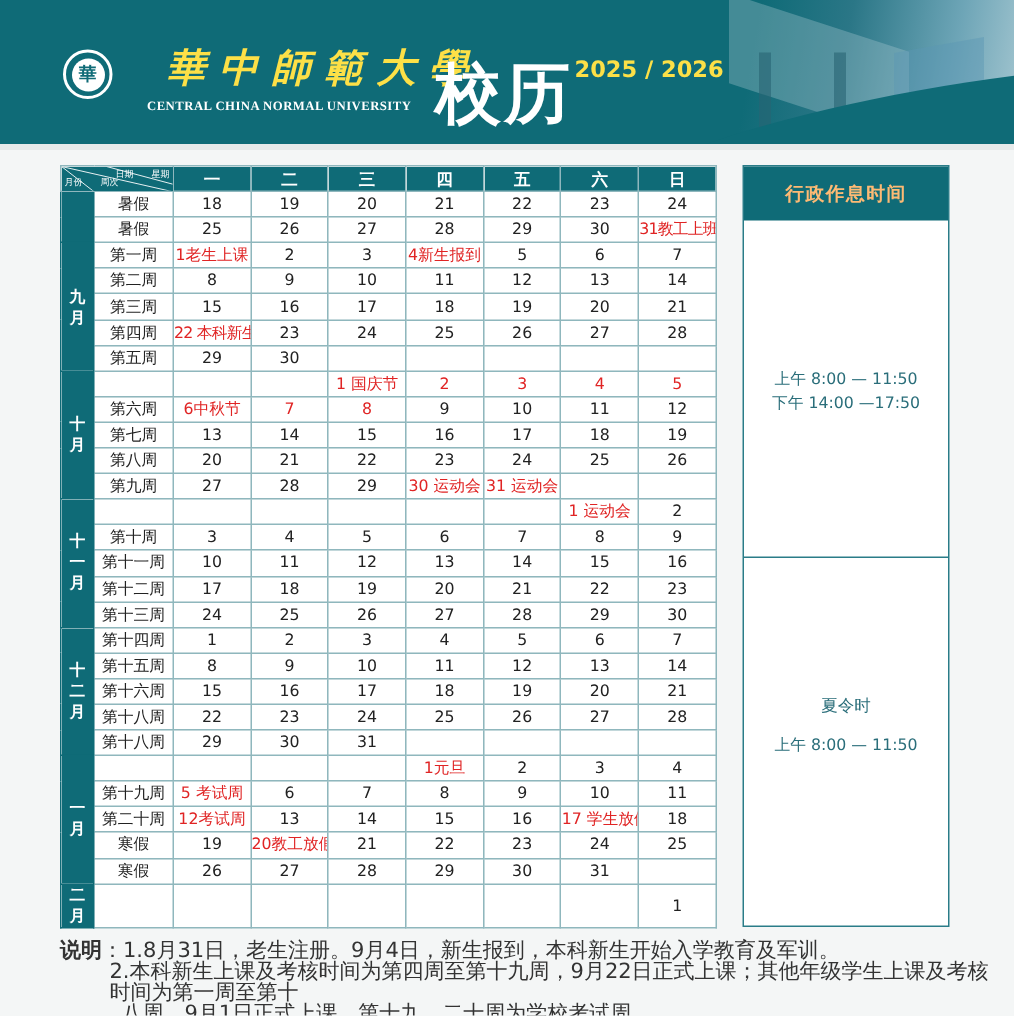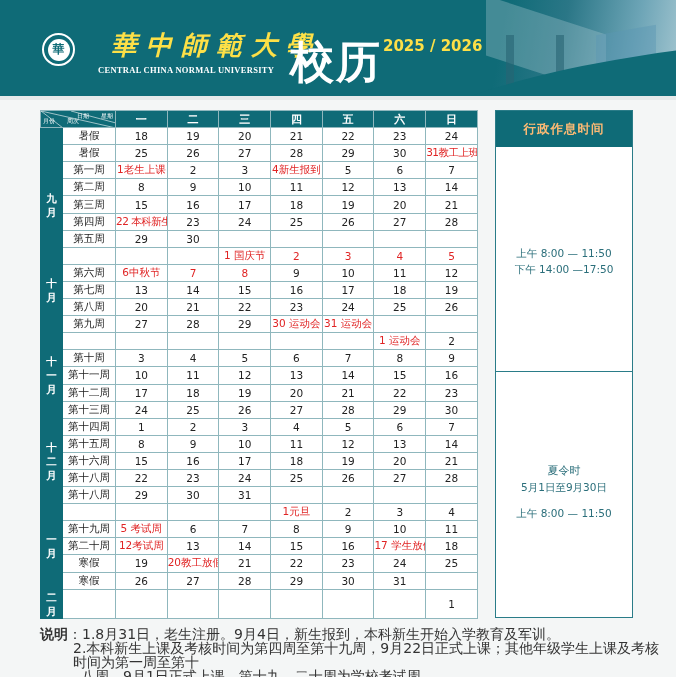--- a/index.html
+++ b/index.html
@@ -396,21 +396,20 @@
 <div class="panel">
   <div class="panel-head">行政作息时间</div>
   <div class="panel-sec" style="top:124px">
     <div class="gap"></div>
     <div>上午  8:00 — 11:50</div>
     <div>下午 14:00 —17:50</div>
   </div>
   <div class="panel-div"></div>
   <div class="panel-sec" style="top:352px">
     <div class="season">夏令时</div>
-    <div>5月1日至9月30日</div>
     <div class="gap"></div>
     <div>上午  8:00  —  11:50</div>
   </div>
 </div>
 
 <div class="notes">
   <div><span class="lbl">说明</span>：<span>1.8月31日，老生注册。9月4日，新生报到，本科新生开始入学教育及军训。</span></div>
   <div class="n2">2.本科新生上课及考核时间为第四周至第十九周，9月22日正式上课；其他年级学生上课及考核时间为第一周至第十</div>
   <div class="n2b">八周，9月1日正式上课。第十九、二十周为学校考试周。</div>
 </div>

